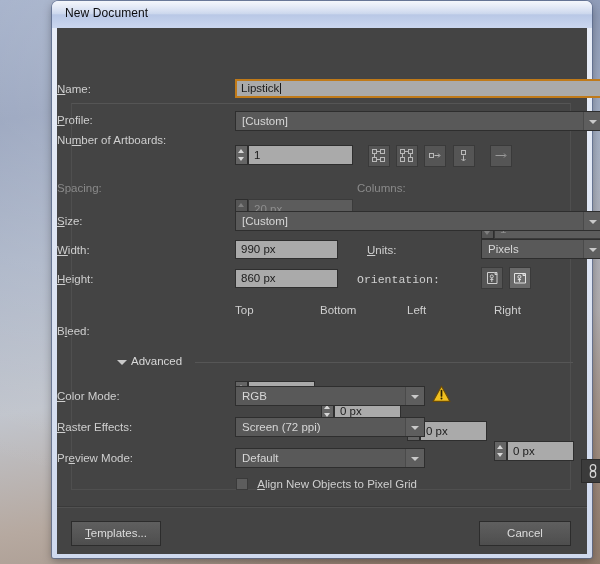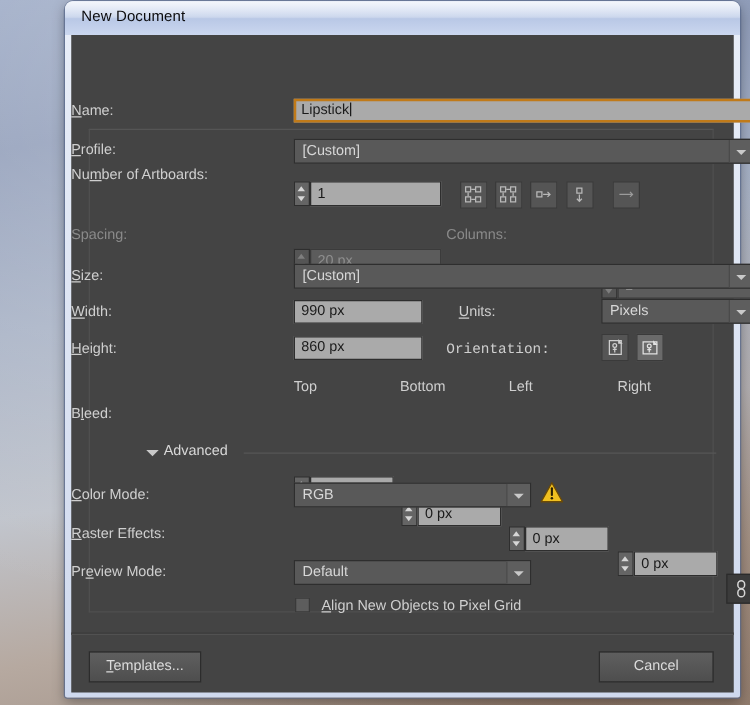--- a/index.html
+++ b/index.html
@@ -514,20 +514,26 @@
       <svg width="19" height="18" viewBox="0 0 19 18">
         <path d="M9.5 1.2 L18 16.4 L1 16.4 Z" fill="#f0c020" stroke="#6b4a06" stroke-width="1.1" stroke-linejoin="round"></path>
         <path d="M9.5 5.6 v5.4" stroke="#2a2002" stroke-width="1.7" stroke-linecap="round"></path>
         <circle cx="9.5" cy="13.5" r="1" fill="#2a2002"></circle>
       </svg>
     </div>
 
     <div class="row" style="left:0; top:393px; width:170px;">
       <span class="lbl"><span class="u">R</span><span>aster Effects:</span></span>
     </div>
+    <div class="row" style="left:178px; top:389px; width:190px;">
+      <div class="combo">
+        <span>Screen (72 ppi)</span>
+        <span class="arrowbox"></span>
+      </div>
+    </div>
 
     <div class="row" style="left:0; top:424px; width:170px;">
       <span class="lbl">Pr<span class="u">e</span><span>view Mode:</span></span>
     </div>
     <div class="row" style="left:178px; top:420px; width:190px;">
       <div class="combo">
         <span>Default</span>
         <span class="arrowbox"></span>
       </div>
     </div>

